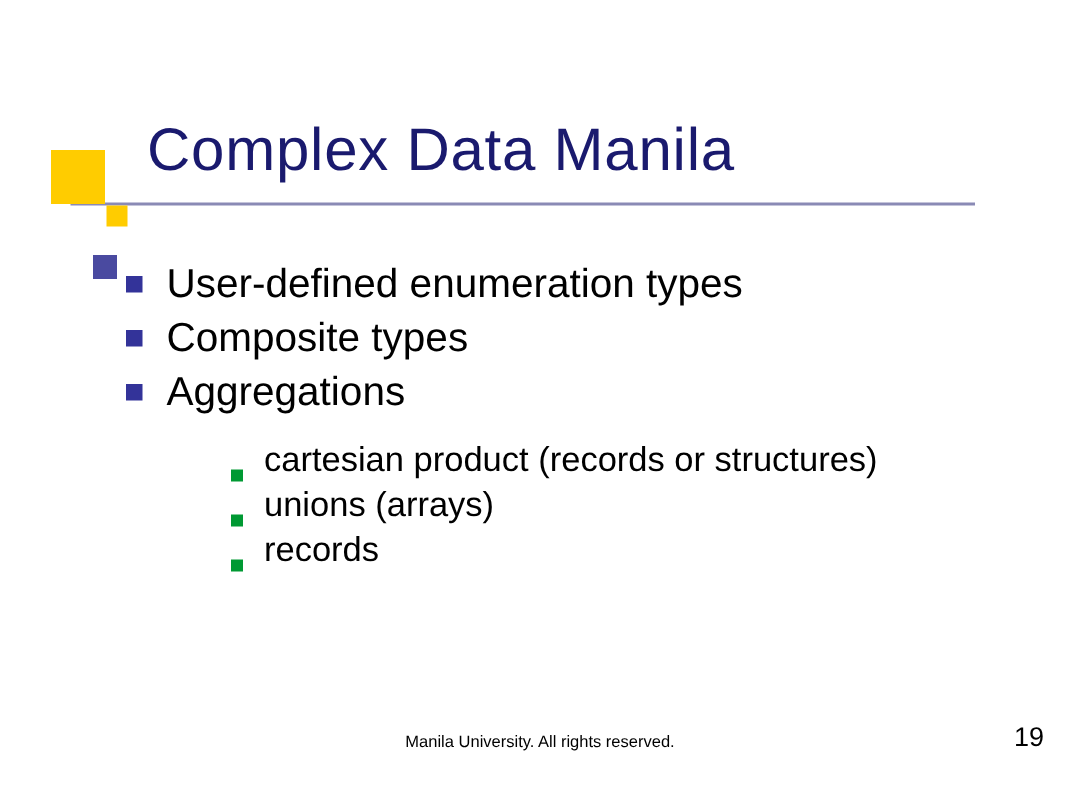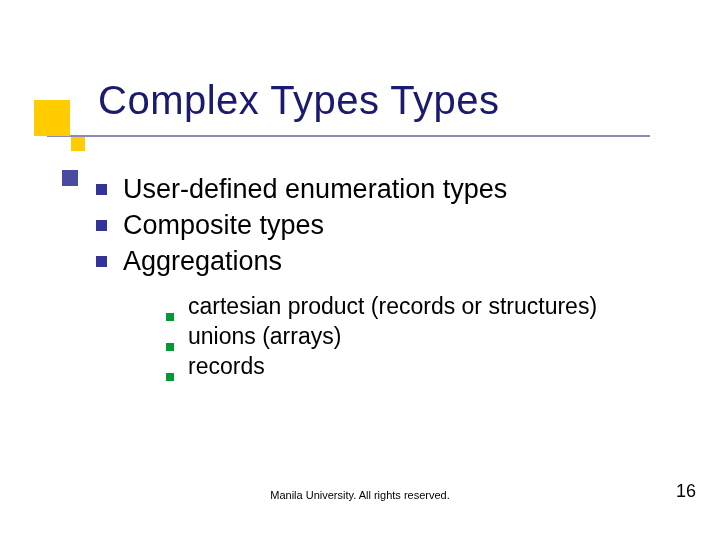--- a/index.html
+++ b/index.html
@@ -56,21 +56,21 @@
     left: 47px;
     right: 70px;
     top: 57px;
     height: 2px;
     background: #8a8ab5;
   }
 
   
   .body {
     position: absolute;
-    left: 96px;
+    left: 84px;
     top: 172px;
     right: 60px;
   }
   .accent-square {
     position: absolute;
     width: 16px;
     height: 16px;
     background: #4a4aa0;
     left: 62px;
     top: 170px;
@@ -135,21 +135,21 @@
 </style>
 </head>
 <body>
 
 <div class="slide">
 
   <div class="title-row">
     <div class="title-underline"></div>
     <div class="square-big"></div>
     <div class="square-small"></div>
-    <div class="title">Complex Types Types</div>
+    <div class="title">Complex Data Manila</div>
   </div>
 
   <div class="accent-square"></div>
 
   <div class="body">
     <div class="b1">
       <div class="bullet"></div>
       <div class="text">User-defined enumeration types</div>
     </div>
     <div class="b1">
@@ -175,15 +175,15 @@
         <div class="text">records</div>
       </div>
     </div>
   </div>
 
   <div class="copyright">
     <br>
     <span>Manila University. All rights reserved.</span>
   </div>
 
-  <div class="page-num">16</div>
+  <div class="page-num">19</div>
 
 </div>
 
 </body></html>

